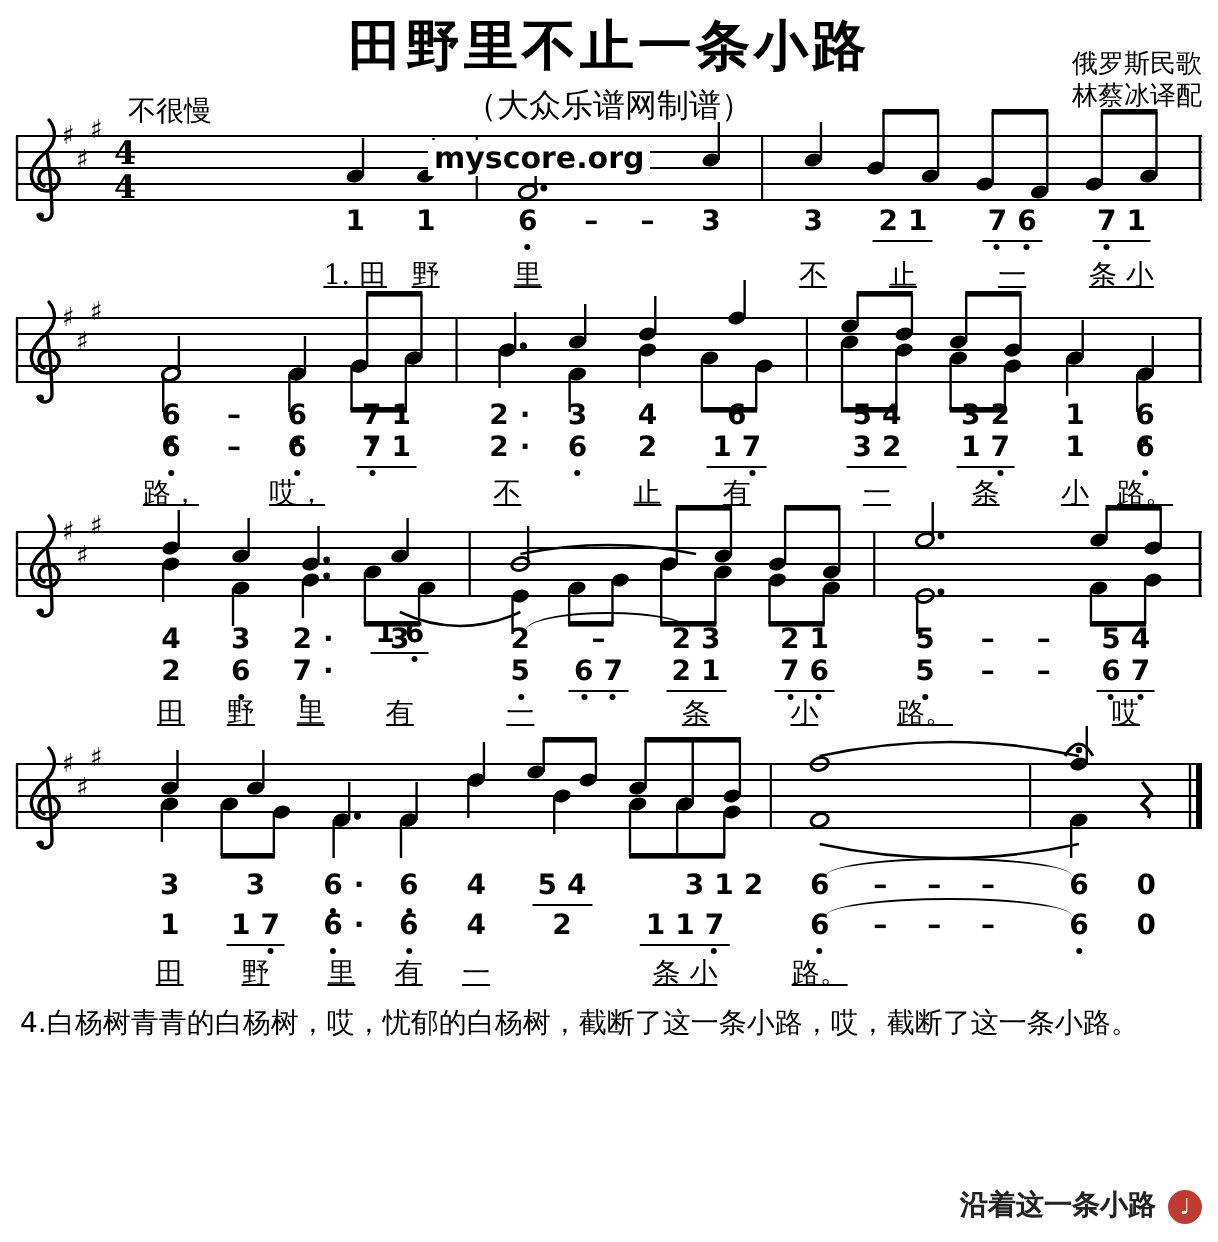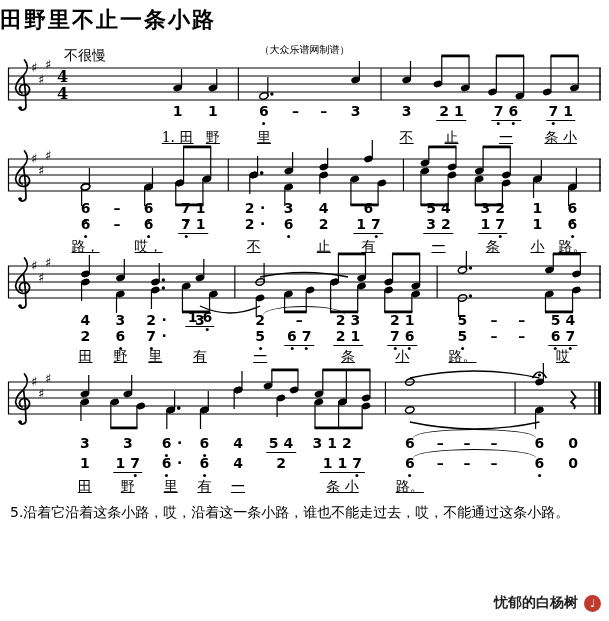--- a/index.html
+++ b/index.html
@@ -1,22 +1,22 @@
 <!DOCTYPE html>
 <html><head>
 <meta charset="utf-8">
 <style>
   html,body{margin:0;padding:0;background:#fff;}
   #sheet{position:relative;width:609px;height:621px;background:#fff;overflow:hidden;
          font-family:"DejaVu Sans",sans-serif;color:#000;}
   #staff-svg{position:absolute;left:0;top:0;}
   .abs{position:absolute;white-space:nowrap;}
-  .title{left:0;right:0;top:5px;font-family:Liberation Serif, serif;
-         font-weight:bold;font-size:22px;letter-spacing:2px;}
-  .subtitle{left:0;right:0;top:43px;text-align:center;font-size:10px;}
+  .title{left:0;right:0;top:5px;text-align:center;font-family:Liberation Serif, serif;
+         font-weight:bold;font-size:27px;letter-spacing:2px;}
+  .subtitle{left:0;right:0;top:43px;text-align:center;font-size:16px;}
   .credits{right:8px;top:25px;text-align:right;font-size:13px;line-height:16px;}
   .tempo{left:64px;top:47px;font-size:14px;}
   .watermark{left:214px;top:70px;font-weight:bold;font-size:15px;background:#fff;padding:0 3px;}
   .jpc{position:absolute;transform:translateX(-50%);font-weight:bold;font-size:14px;
        line-height:15px;white-space:nowrap;}
   .jpc.u{border-bottom:1.6px solid #000;padding-bottom:1px;}
   .tk{display:inline-block;position:relative;margin:0 2.5px;}
   .tk.low::after{content:"";position:absolute;left:50%;bottom:-6px;width:3px;height:3px;
        border-radius:50%;background:#000;transform:translateX(-50%);}
   .adot{display:inline-block;margin-left:3px;font-weight:bold;}
@@ -310,21 +310,26 @@
       <line x1="535.583870967742" y1="410" x2="535.583870967742" y2="429" stroke="#000" stroke-width="1.2"></line>
       <path d="M571.1612903225806,391 L575.6612903225806,397 L571.1612903225806,402 Q576.1612903225806,406 574.1612903225806,409" fill="none" stroke="#000" stroke-width="1.8"></path>
       <path d="M409.8258064516129,378 Q474.6548387096774,364 539.483870967742,378" fill="none" stroke="#000" stroke-width="1.3"></path>
       <path d="M409.8258064516129,422 Q474.6548387096774,436 539.483870967742,422" fill="none" stroke="#000" stroke-width="1.3"></path>
       <line x1="595" y1="382" x2="595" y2="414" stroke="#000" stroke-width="1.2"></line>
       <rect x="598" y="382" width="3" height="32" fill="#000"></rect>
     </svg>
 
   <div class="abs title">田野里不止一条小路</div>
   <div class="abs subtitle">（大众乐谱网制谱）</div>
+  <div class="abs credits">
+    <div>俄罗斯民歌</div>
+    <div>林蔡冰译配</div>
+  </div>
   <div class="abs tempo">不很慢</div>
+  <div class="abs watermark">myscore.org</div>
 
   <div id="notation-overlay">
       <span class="jpc" style="left: 177.613px; top: 104px;"><b class="tk">1</b></span>
       <span class="lyr" style="left: 177.613px; top: 129px;">1. 田</span>
       <span class="jpc" style="left: 212.84px; top: 104px;"><b class="tk">1</b></span>
       <span class="lyr" style="left: 212.84px; top: 129px;">野</span>
       <span class="jpc" style="left: 263.918px; top: 104px;"><b class="tk low">6</b></span>
       <span class="lyr" style="left: 263.918px; top: 129px;">里</span>
       <span class="jpc" style="left: 295.621px; top: 104px;"><b class="tk">–</b></span>
       <span class="jpc" style="left: 323.802px; top: 104px;"><b class="tk">–</b></span>
@@ -414,41 +419,41 @@
       <span class="jpc" style="left: 170.716px; top: 456px;"><b class="tk low">6</b><b class="adot">·</b></span>
       <span class="lyr" style="left: 170.716px; top: 478px;">里</span>
       <span class="jpc" style="left: 204.394px; top: 436px;"><b class="tk low">6</b></span>
       <span class="jpc" style="left: 204.394px; top: 456px;"><b class="tk low">6</b></span>
       <span class="lyr" style="left: 204.394px; top: 478px;">有</span>
       <span class="jpc" style="left: 238.071px; top: 436px;"><b class="tk">4</b></span>
       <span class="jpc" style="left: 238.071px; top: 456px;"><b class="tk">4</b></span>
       <span class="lyr" style="left: 238.071px; top: 478px;">一</span>
       <span class="jpc u" style="left: 281.01px; top: 436px;"><b class="tk">5</b><b class="tk">4</b></span>
       <span class="jpc" style="left: 281.01px; top: 456px;"><b class="tk">2</b></span>
-      <span class="jpc" style="left: 332px; top: 436px;"><b class="tk">3</b><b class="tk">1</b><b class="tk">2</b></span>
+      <span class="jpc" style="left: 362px; top: 436px;"><b class="tk">3</b><b class="tk">1</b><b class="tk">2</b></span>
       <span class="jpc u" style="left: 342.471px; top: 456px;"><b class="tk">1</b><b class="tk">1</b><b class="tk low">7</b></span>
       <span class="lyr" style="left: 342.471px; top: 478px;">条 小</span>
       <span class="jpc" style="left: 409.826px; top: 436px;"><b class="tk">6</b></span>
       <span class="jpc" style="left: 409.826px; top: 456px;"><b class="tk low">6</b></span>
       <span class="lyr" style="left: 409.826px; top: 478px;">路。</span>
       <span class="jpc" style="left: 440.135px; top: 436px;"><b class="tk">–</b></span>
       <span class="jpc" style="left: 440.135px; top: 456px;"><b class="tk">–</b></span>
       <span class="jpc" style="left: 467.077px; top: 436px;"><b class="tk">–</b></span>
       <span class="jpc" style="left: 467.077px; top: 456px;"><b class="tk">–</b></span>
       <span class="jpc" style="left: 494.019px; top: 436px;"><b class="tk">–</b></span>
       <span class="jpc" style="left: 494.019px; top: 456px;"><b class="tk">–</b></span>
       <span class="jpc" style="left: 539.484px; top: 436px;"><b class="tk">6</b></span>
       <span class="jpc" style="left: 539.484px; top: 456px;"><b class="tk low">6</b></span>
       <span class="jpc" style="left: 573.161px; top: 436px;"><b class="tk">0</b></span>
       <span class="jpc" style="left: 573.161px; top: 456px;"><b class="tk">0</b></span>
       <span class="jparc" style="left: 412.826px; width: 123.658px; top: 429px;"></span>
       <span class="jparc" style="left: 412.826px; width: 123.658px; top: 449px;"></span>
     </div>
 
   <div class="abs verses">
-    <div>5.沿着它沿着这条小路，哎，沿着这一条小路，谁也不能走过去，哎，不能通过这条小路。</div>
+    <div>4.白杨树青青的白杨树，哎，忧郁的白杨树，截断了这一条小路，哎，截断了这一条小路。</div>
   </div>
 
   <div class="abs footer">
-    <span class="upload-label">忧郁的白杨树</span>
+    <span class="upload-label">沿着这一条小路</span>
     <span class="logo-dot">♩</span>
   </div>
 </div>
 
 </body></html>

